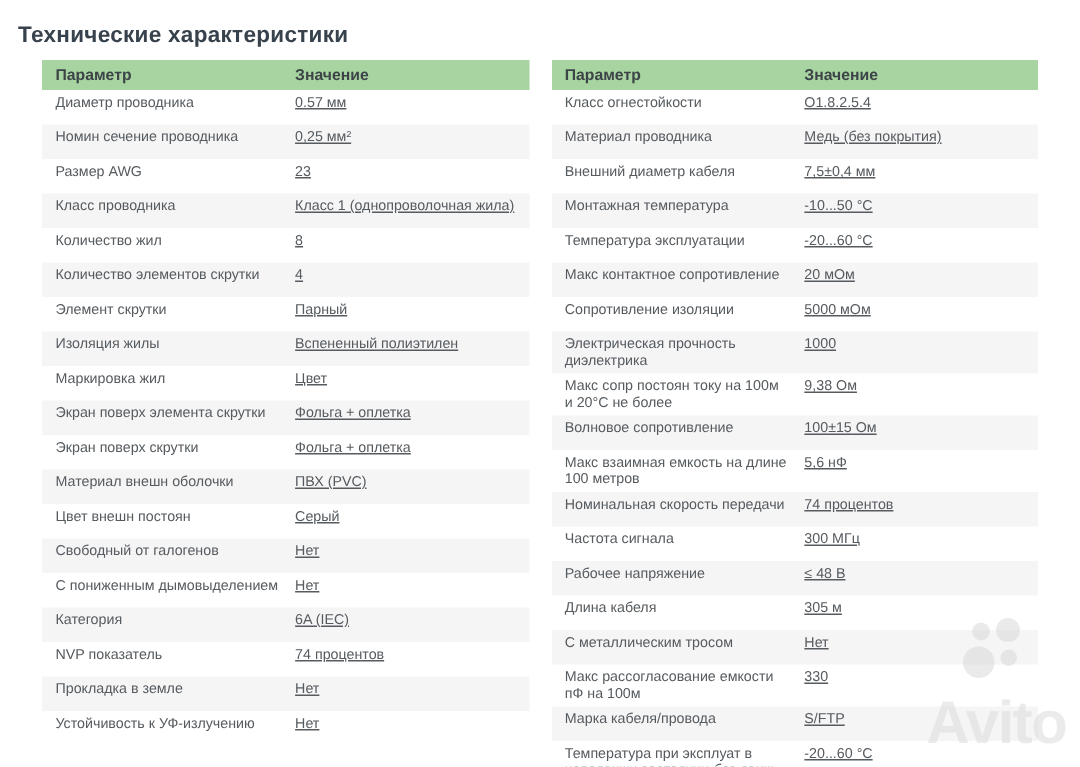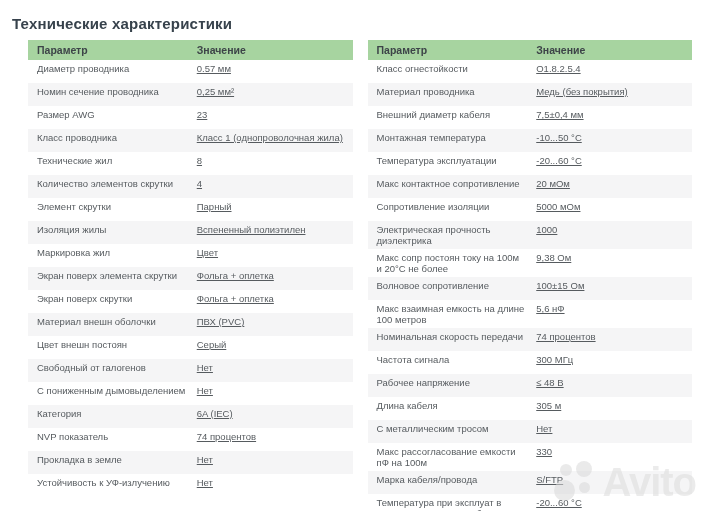--- a/index.html
+++ b/index.html
@@ -48,27 +48,28 @@
     color:#585d61;
     padding:3px 0;
   }
   .rows .row:nth-child(even) { background:#f5f5f6; }
   .row .col-param { color:#565b5f; }
   .row .col-value { color:#565b5f;text-decoration:underline; }
 
   
   .watermark {
     position:absolute;
-    right:24px;
+    right:9px;
     bottom:6px;
     display:flex;
     align-items:center;
     gap:4px;
     opacity:.55;
     pointer-events:none;
+    flex-direction:column;
   }
   .wm-logo { position:relative; width:44px; height:44px; }
   .wm-logo i {
     position:absolute;
     border-radius:50%;
     background:#d9d9d9;
     display:block;
   }
   .wm-c1 { width:12px; height:12px; left:6px;  top:3px; }
   .wm-c2 { width:16px; height:16px; left:22px; top:0px; }
@@ -104,21 +105,21 @@
         </div>
         <div class="row">
           <span class="col-param">Размер AWG</span>
           <span class="col-value">23</span>
         </div>
         <div class="row">
           <span class="col-param">Класс проводника</span>
           <span class="col-value">Класс 1 (однопроволочная жила)</span>
         </div>
         <div class="row">
-          <span class="col-param">Технические жил</span>
+          <span class="col-param">Количество жил</span>
           <span class="col-value">8</span>
         </div>
         <div class="row">
           <span class="col-param">Количество элементов скрутки</span>
           <span class="col-value">4</span>
         </div>
         <div class="row">
           <span class="col-param">Элемент скрутки</span>
           <span class="col-value">Парный</span>
         </div>

